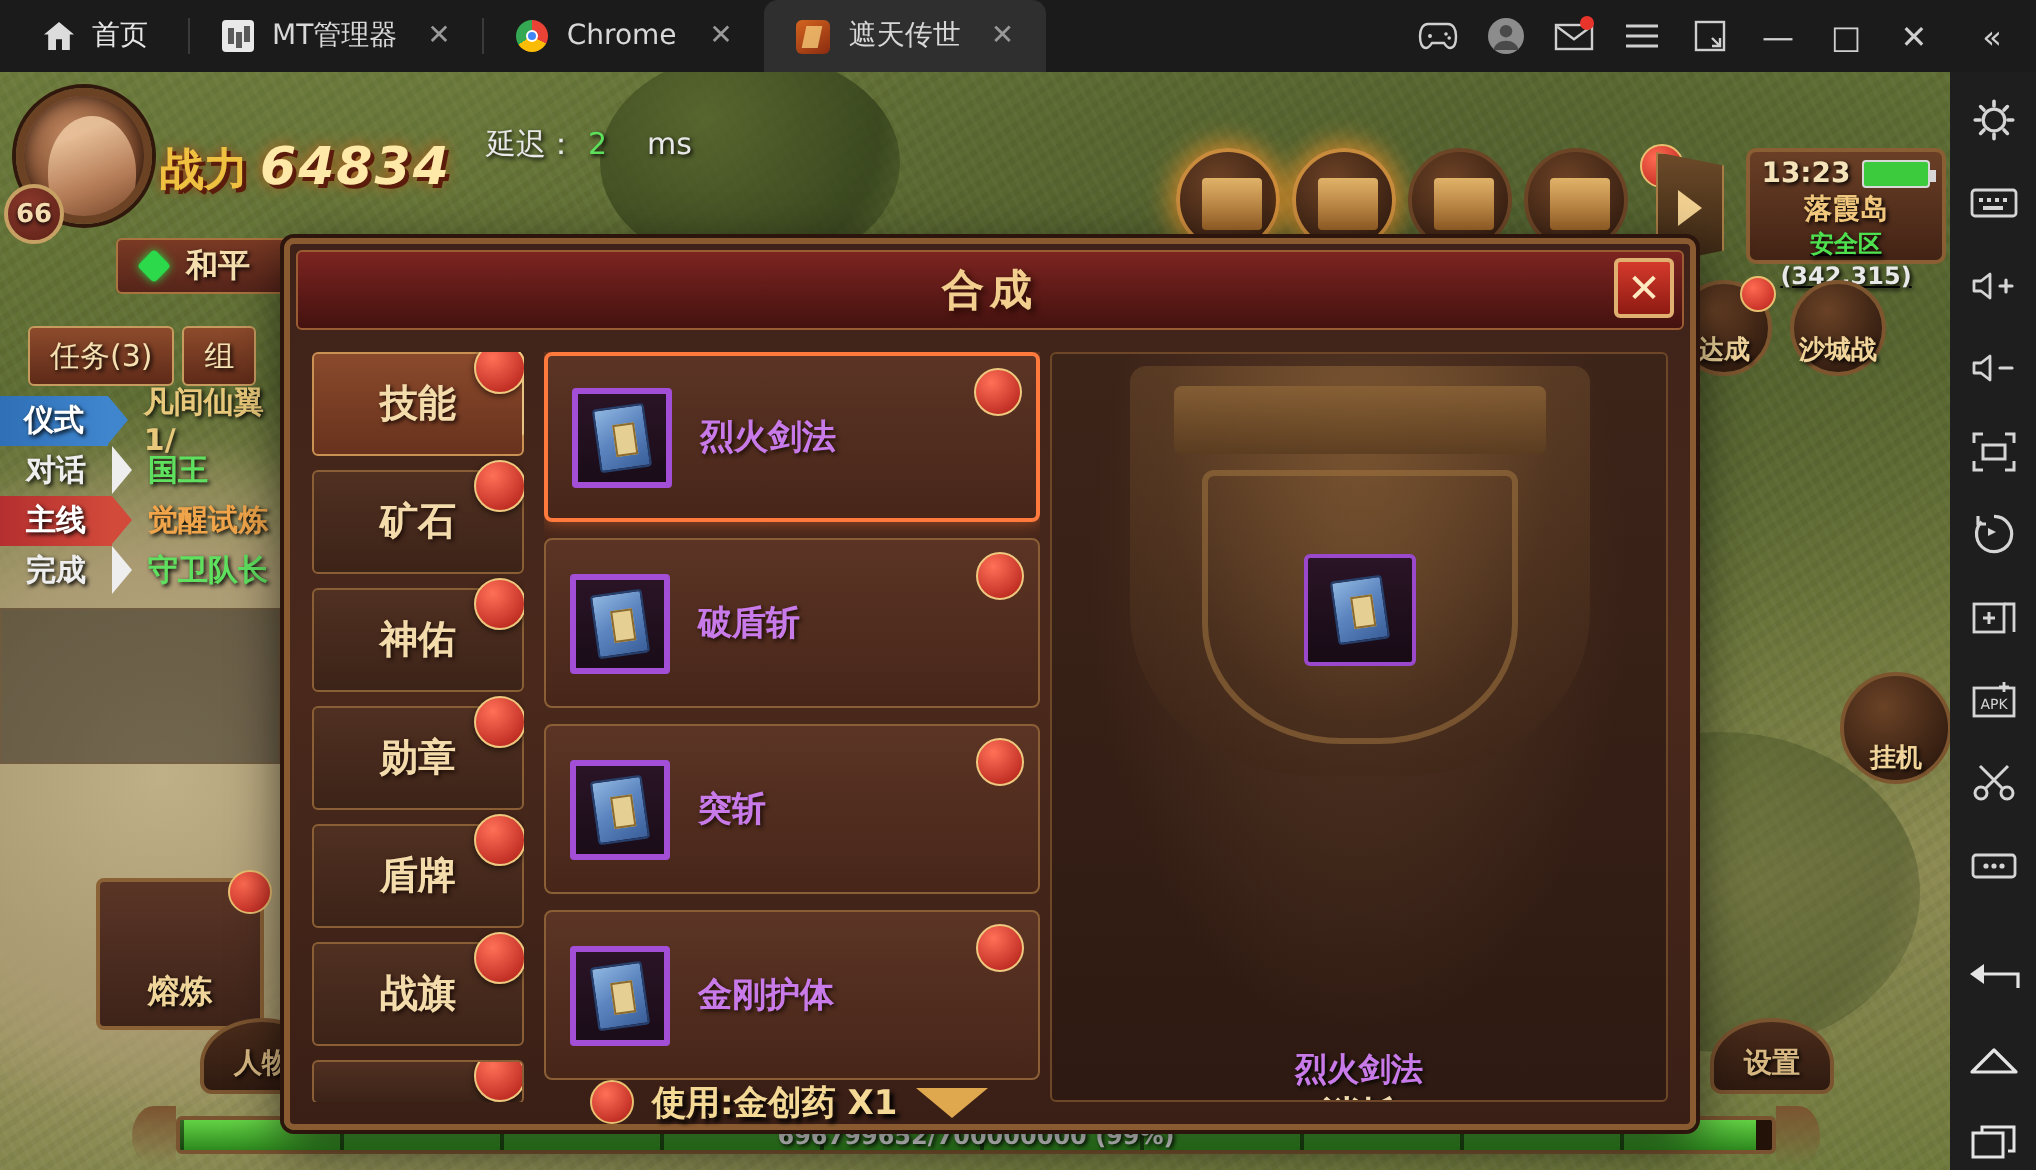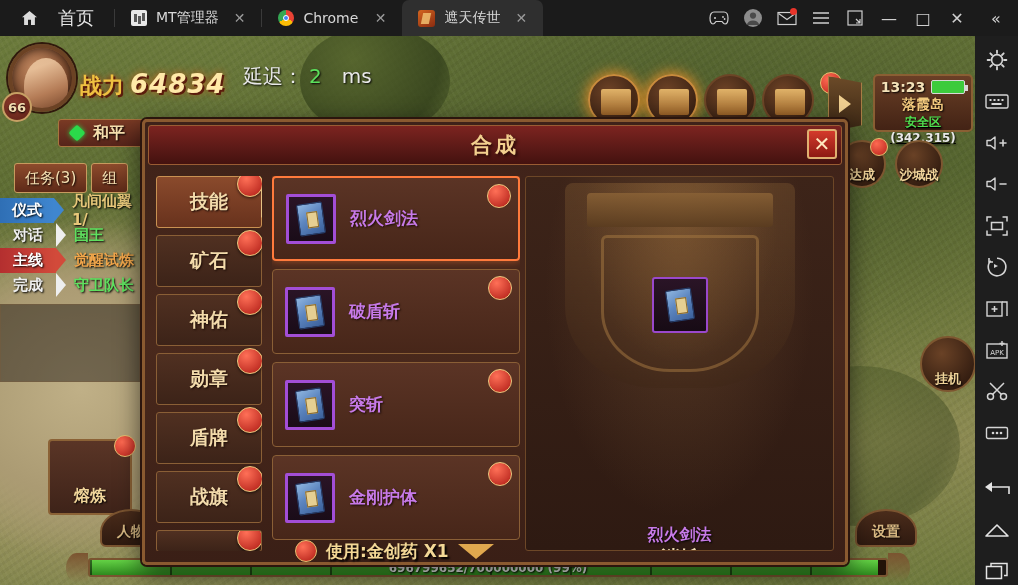--- a/index.html
+++ b/index.html
@@ -11,22 +11,22 @@
     user-select: none;
   }
   #root { position: relative; width: 1018px; height: 585px; }
 
   
   .titlebar {
     position: absolute; left: 0; top: 0; width: 1018px; height: 36px;
     background: #1b1b1b; display: flex; align-items: stretch; z-index: 80;
   }
   .tb-home {
-    display: flex; align-items: center; gap: 21px;
-    padding: 0 20px 0 22px; color: #e6e6e6; font-size: 18px;
+    display: flex; align-items: center; gap: 9px;
+    padding: 0 20px 0 22px; color: #e6e6e6; font-size: 14px;
   }
   .tb-sep { width: 1px; background: #3a3a3a; margin: 9px 0; }
   .tab {
     display: flex; align-items: center; gap: 9px;
     padding: 0 10px 0 16px; min-width: 140px; color: #d8d8d8; font-size: 14px;
     position: relative;
   }
   .tab.active { background: #2f2f2f; border-radius: 7px 7px 0 0; }
   .tab .tab-label { flex: 1; white-space: nowrap; }
   .tab .tab-close { color: #999; font-size: 14px; padding: 0 6px; }
@@ -149,21 +149,21 @@
   .peace-plate {
     position: absolute; left: 58px; top: 83px; width: 112px; height: 28px;
     background: linear-gradient(180deg,#7a3a24,#56241a);
     border: 1px solid #a9743f; border-radius: 3px;
     display: flex; align-items: center; gap: 10px; padding-left: 12px;
   }
   .peace-dot { width: 12px; height: 12px; background: #2bd94a; transform: rotate(45deg); border-radius: 2px; box-shadow: 0 0 5px #2bd94a; }
   .peace-text { color: #f6dfae; font-size: 16px; font-weight: bold; text-shadow: 1px 1px 2px #000; }
 
   .ping {
-    position: absolute; left: 243px; top: 27px; color: #e8e8e8; font-size: 20px;
+    position: absolute; left: 243px; top: 27px; color: #e8e8e8; font-size: 15px;
     text-shadow: 1px 1px 2px #000; display: flex; gap: 6px; align-items: baseline;
   }
   .ping .val { color: #5ce05c; }
   .ping .unit { margin-left: 14px; }
 
   
   .qbtn-row { position: absolute; left: 14px; top: 127px; display: flex; gap: 4px; }
   .qbtn {
     height: 30px; padding: 0 10px;
     background: linear-gradient(180deg,#8d4b2c,#5e2a18);

